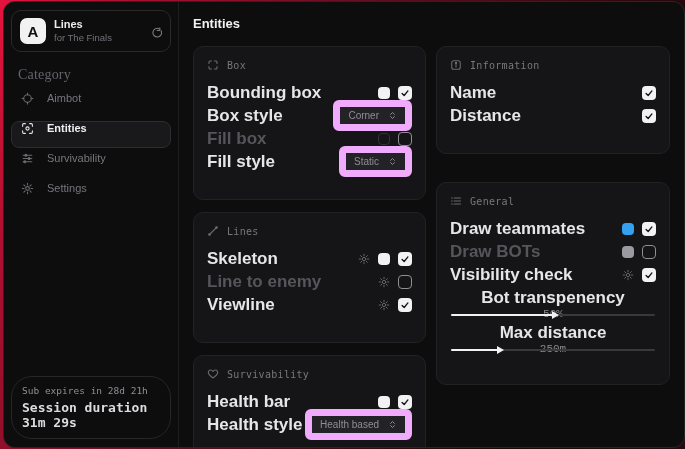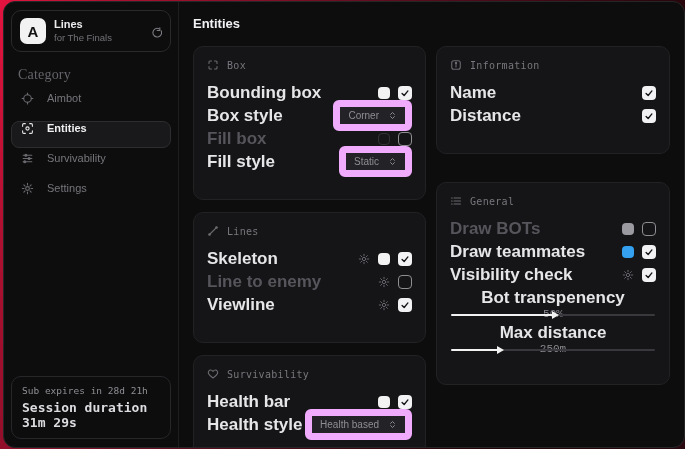--- a/index.html
+++ b/index.html
@@ -25,21 +25,21 @@
   .brand-text { flex:1; line-height:1.25; }
   .brand-name { font-size:11px; font-weight:bold; color:#ececee; }
   .brand-sub { font-size:9.5px; color:#737379; }
   .brand-refresh { color:#7c7c82; }
   .cat-label { font-size:14px; color:#64646a; margin:15px 0 8px 7px; letter-spacing:.2px;font-family:Liberation Serif, serif; }
   .nav { display:flex; flex-direction:column; gap:3px; }
   .nav-item { display:flex; align-items:flex-start; gap:13px; height:27px; padding:0 9px; border-radius:8px; font-size:11px; color:#76767c; border:1px solid transparent; cursor:default; }
   .nav-item .nico { color:#6a6a70; }
   .nav-item.active { background:#19191b; border-color:#2d2d30; color:#f0f0f2; font-weight:bold; }
   .nav-item.active .nico { color:#e8e8ea; }
-  .status-card { margin-top:auto; border:1px solid #27272a; border-radius:10px; padding:8px 10px; }
+  .status-card { margin-top:auto; border:1px solid #27272a; border-radius:21px; padding:8px 10px; }
   .status-1 { font-family:"DejaVu Sans Mono", monospace; font-size:9.5px; color:#8f8f95; margin-bottom:4px; }
   .status-2 { font-family:"DejaVu Sans Mono", monospace; font-size:13px; font-weight:bold; color:#dcdce0; }
   
   .main { flex:1; padding:11px 14px; overflow:hidden; }
   .page-title { font-size:13px; font-weight:bold; color:#f2f2f4; margin:3px 0 15px 0; }
   .cols { display:flex; gap:10px; }
   .col-l { width:238px; display:flex; flex-direction:column; gap:12px; }
   .col-r { width:239px; display:flex; flex-direction:column; gap:28px; }
   .card { background:#151517; border:1px solid #222225; border-radius:10px; padding:10px 13px 26px 13px; }
   .sec-head { display:flex; align-items:center; gap:8px; font-family:"DejaVu Sans Mono", monospace; font-size:10px; color:#77777d; margin:2px 0 10px 0; letter-spacing:.3px; }
@@ -382,36 +382,36 @@
 
         <div class="card">
           <div class="sec-head">
             <span class="sico">
                 <svg class="ic" width="12" height="12">
                   <use href="#i-rows"></use>
                 </svg>
               </span>
             <span>General</span>
           </div>
+          <div class="row">
+            <span class="row-label">Draw teammates</span>
+            <span class="ctrls">
+              <span class="swatch blue"></span>
+              <span class="cb on">
+                  <svg class="ic" width="10" height="10">
+                    <use href="#i-check"></use>
+                  </svg>
+                </span>
+            </span>
+          </div>
           <div class="row dim">
             <span class="row-label">Draw BOTs</span>
             <span class="ctrls">
               <span class="swatch gray"></span>
               <span class="cb off"></span>
-            </span>
-          </div>
-          <div class="row">
-            <span class="row-label">Draw teammates</span>
-            <span class="ctrls">
-              <span class="swatch blue"></span>
-              <span class="cb on">
-                  <svg class="ic" width="10" height="10">
-                    <use href="#i-check"></use>
-                  </svg>
-                </span>
             </span>
           </div>
           <div class="row">
             <span class="row-label">Visibility check</span>
             <span class="ctrls">
               <span class="rgear">
                   <svg class="ic" width="12" height="12">
                     <use href="#i-gear"></use>
                   </svg>
                 </span>

